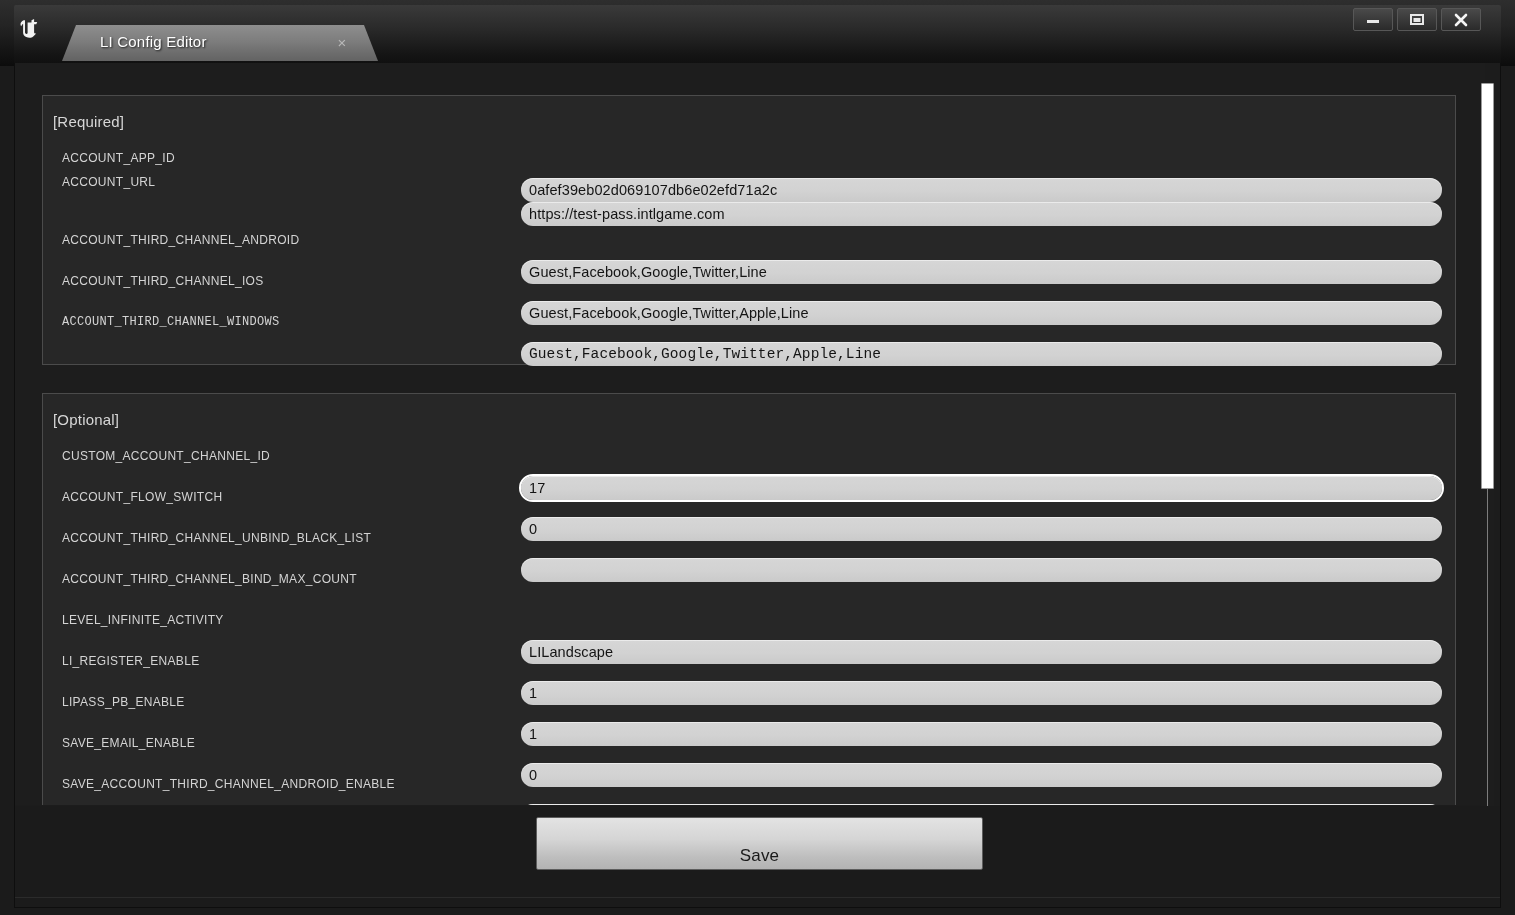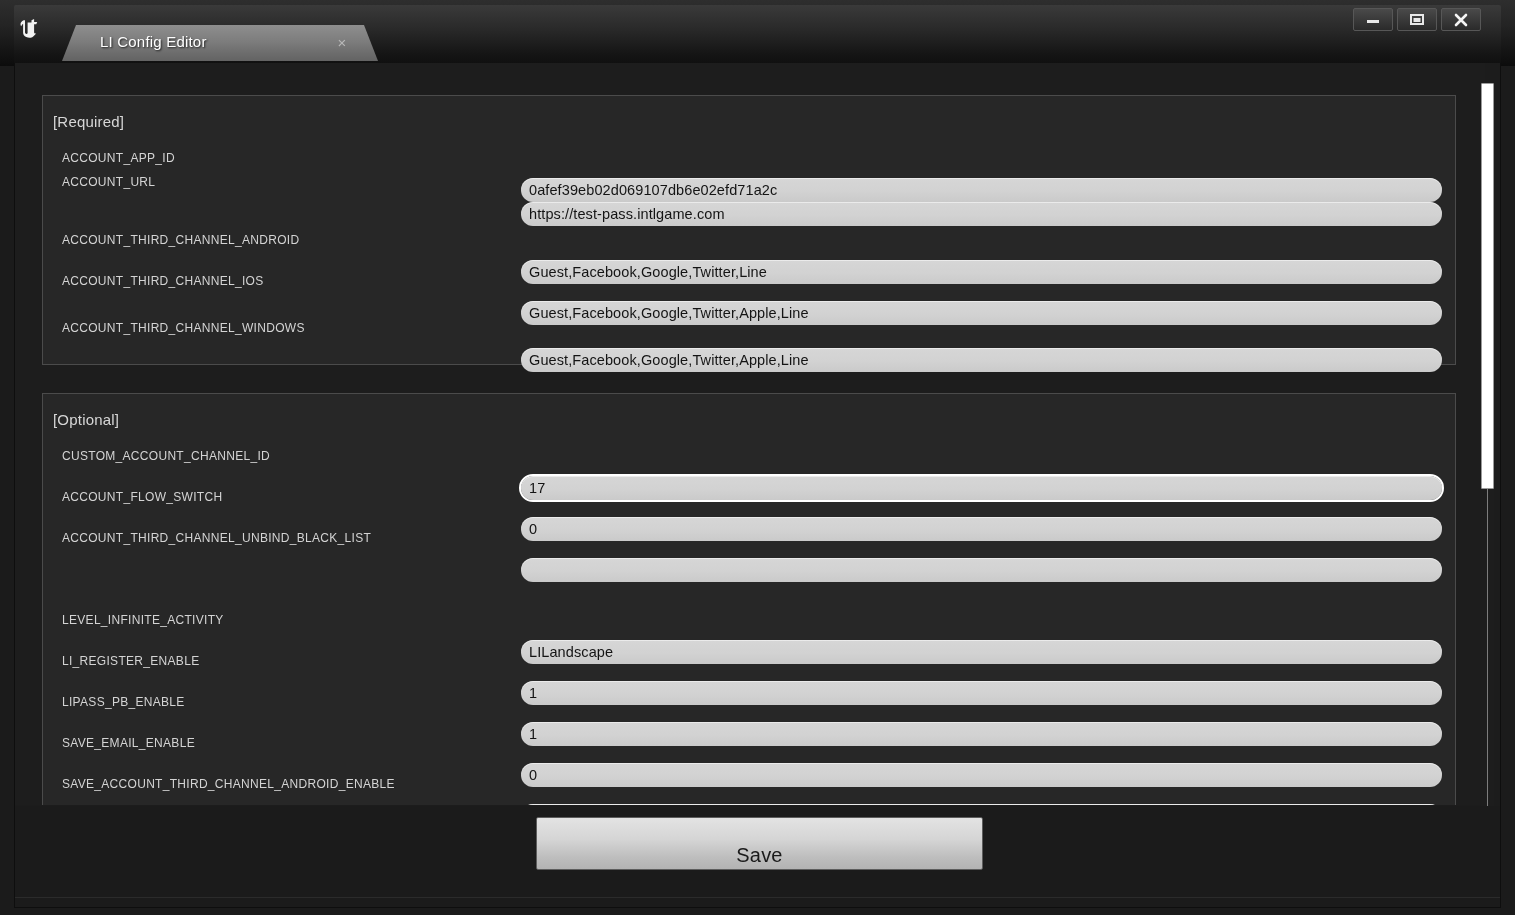--- a/index.html
+++ b/index.html
@@ -207,21 +207,21 @@
     position: absolute;
     left: 521px; top: 11px;
     width: 447px; height: 53px;
     background: linear-gradient(to bottom, #e3e3e3 0%, #d5d5d5 42%, #bdbdbd 78%, #b3b3b3 100%);
     border: 1px solid #5d5d5d;
     border-radius: 2px;
     display: flex; align-items: center; justify-content: center;
     cursor: pointer;
   }
   #save-button-label {
-    font-size: 20px;
+    font-size: 17px;
     color: #1a1a1a;
     letter-spacing: .2px;
     margin-top: 24px;
   }
   #footer-rule {
     position: absolute;
     left: 0; bottom: 9px;
     width: 1485px; height: 1px;
     background: #2b2b2b;
   }
@@ -290,21 +290,21 @@
                 <div class="field-input">
                   <span class="field-value">Guest,Facebook,Google,Twitter,Line</span>
                 </div>
               </div>
               <div class="field-row" style="top: 167px;">
                 <div class="field-label">ACCOUNT_THIRD_CHANNEL_IOS</div>
                 <div class="field-input">
                   <span class="field-value">Guest,Facebook,Google,Twitter,Apple,Line</span>
                 </div>
               </div>
-              <div class="field-row" style="top: 214px;">
+              <div class="field-row" style="top: 208px; font-family: Liberation Mono, monospace;">
                 <div class="field-label">ACCOUNT_THIRD_CHANNEL_WINDOWS</div>
                 <div class="field-input">
                   <span class="field-value">Guest,Facebook,Google,Twitter,Apple,Line</span>
                 </div>
               </div>
             </div>
         </div>
 
         <div class="section-panel" id="panel-optional">
           <div class="section-header">[Optional]</div>
@@ -321,20 +321,21 @@
                   <span class="field-value">0</span>
                 </div>
               </div>
               <div class="field-row" style="top: 126px;">
                 <div class="field-label">ACCOUNT_THIRD_CHANNEL_UNBIND_BLACK_LIST</div>
                 <div class="field-input">
                   <span class="field-value"></span>
                 </div>
               </div>
               <div class="field-row" style="top: 167px;">
+                <div class="field-label">ACCOUNT_THIRD_CHANNEL_BIND_MAX_COUNT</div>
               </div>
               <div class="field-row" style="top: 208px;">
                 <div class="field-label">LEVEL_INFINITE_ACTIVITY</div>
                 <div class="field-input">
                   <span class="field-value">LILandscape</span>
                 </div>
               </div>
               <div class="field-row" style="top: 249px;">
                 <div class="field-label">LI_REGISTER_ENABLE</div>
                 <div class="field-input">

